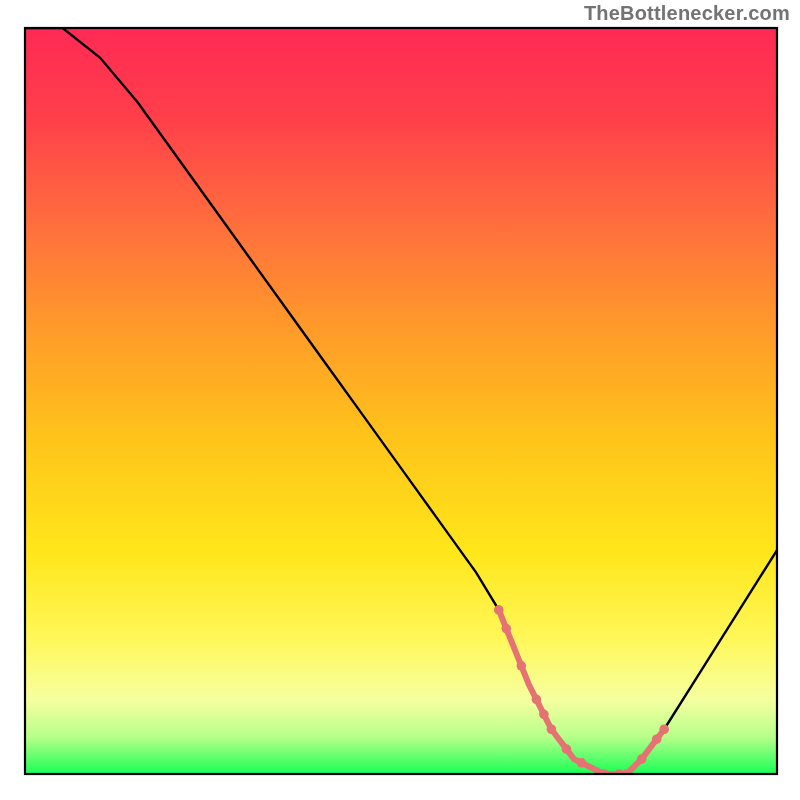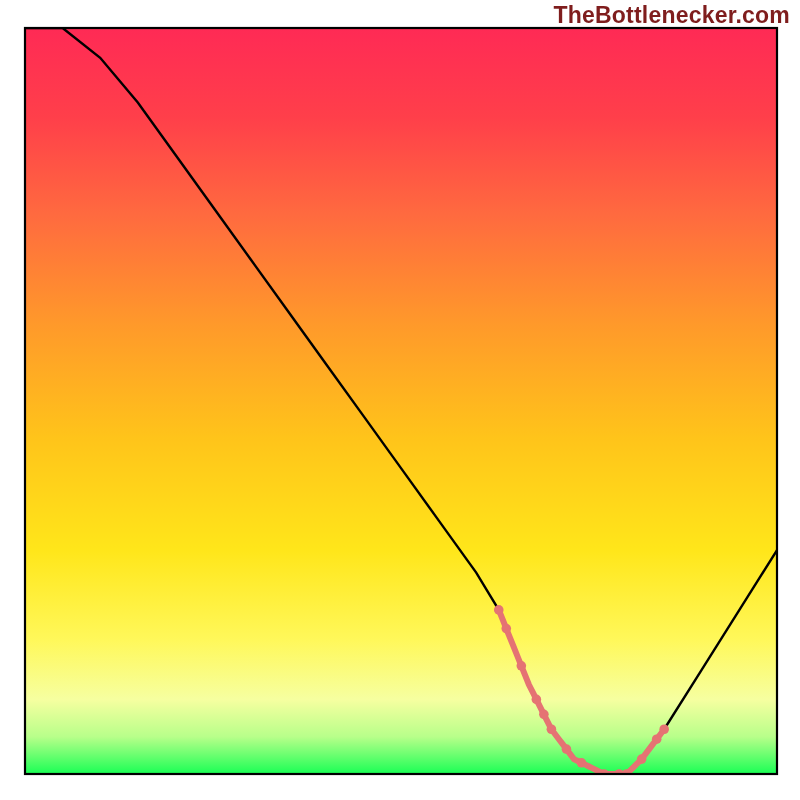--- a/index.html
+++ b/index.html
@@ -13,23 +13,23 @@
   .wrapper {
     position: relative;
     width: 800px;
     height: 800px;
   }
   .watermark {
     position: absolute;
     top: 2px;
     right: 10px;
     font-family: Arial, Helvetica, sans-serif;
-    font-size: 23px;
+    font-size: 20px;
     font-weight: bold;
-    color: #7f1d1d;
+    color: #737373;
     letter-spacing: 0.2px;
     z-index: 3;
   }
   svg {
     display: block;
   }
 </style>
 </head>
 <body>
 

